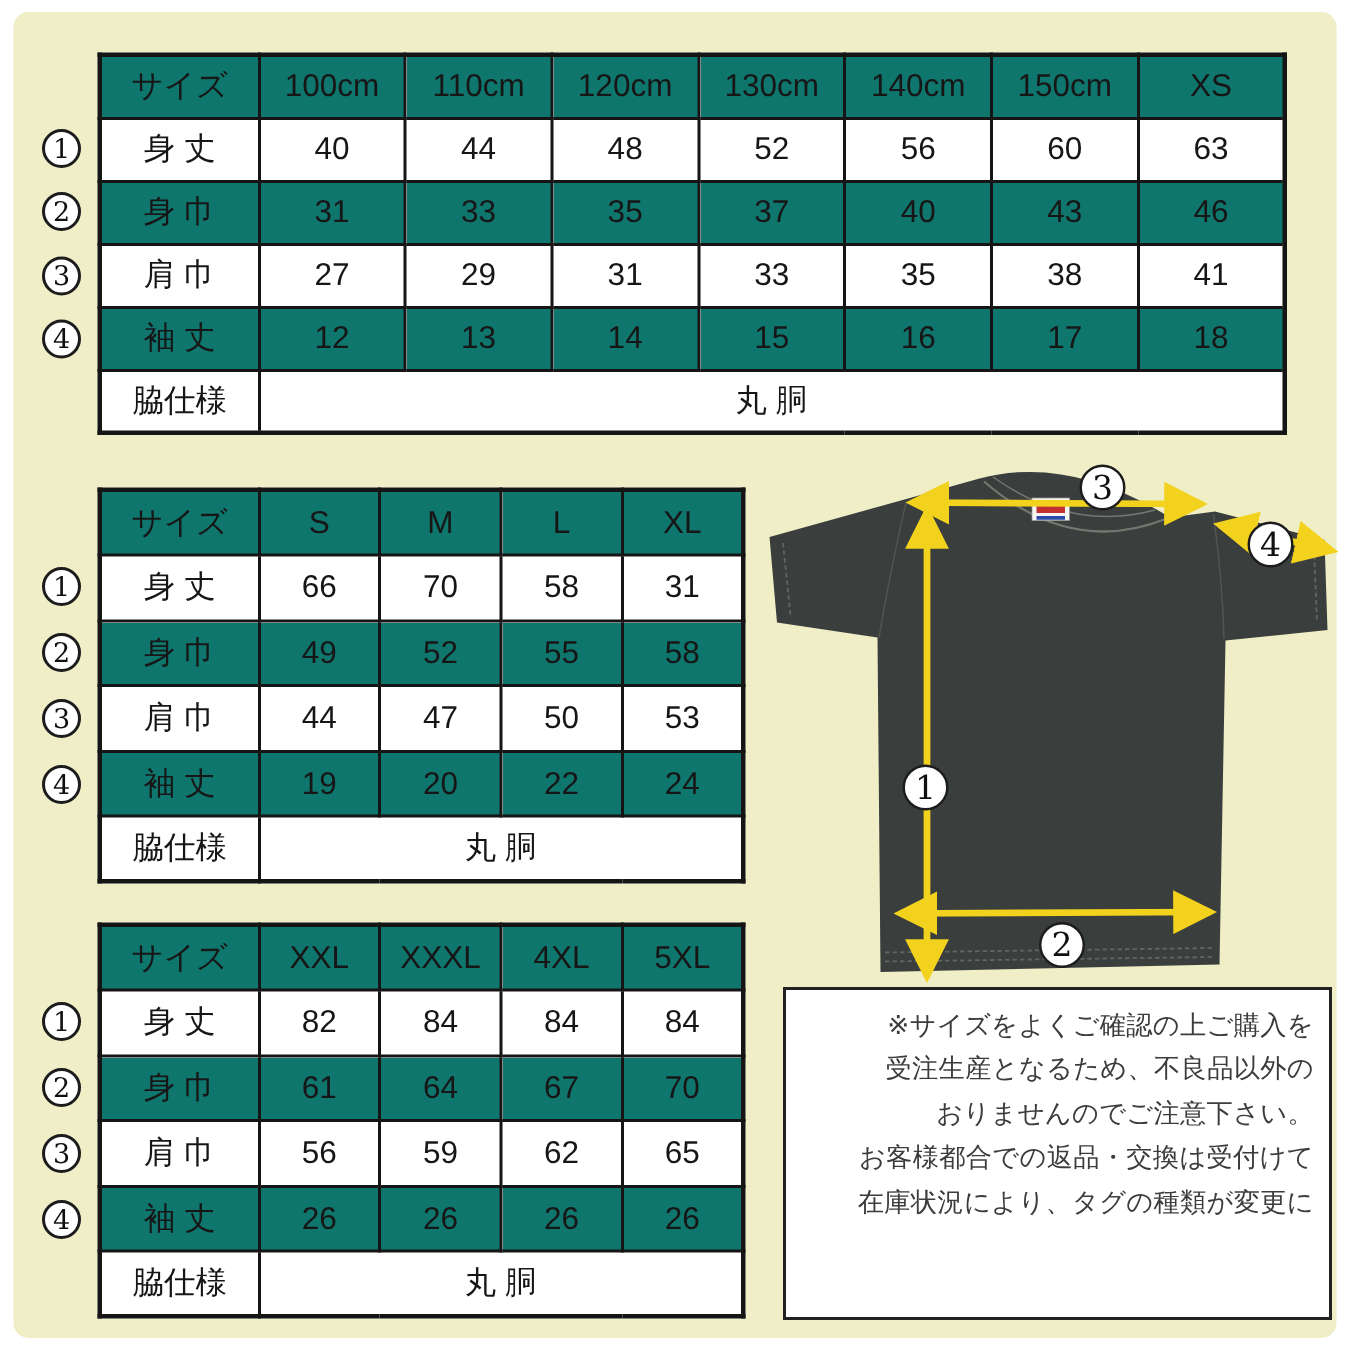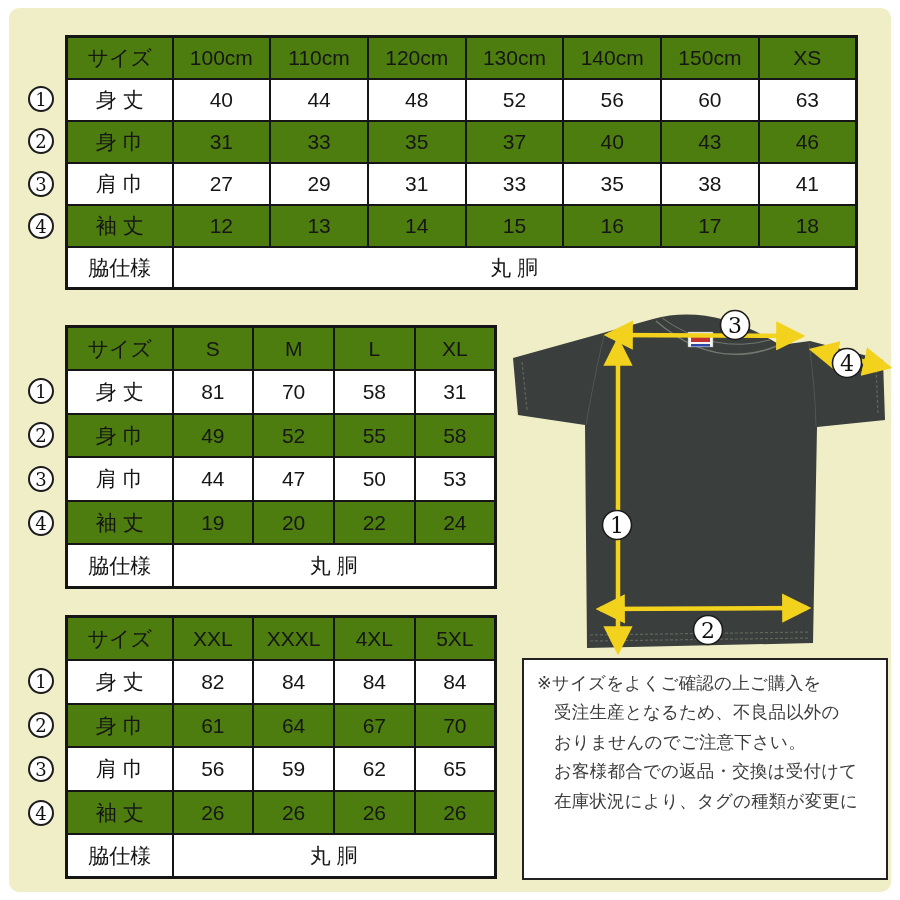--- a/index.html
+++ b/index.html
@@ -12,21 +12,21 @@
   
   table.size-table{position:absolute;border-collapse:collapse;background:#ffffff;
       table-layout:fixed;border:3px solid #151515;color:#161616;}
   table.size-table td{border:2px solid #151515;text-align:center;vertical-align:middle;
       font-size:21px;line-height:1;overflow:hidden;padding:0;}
   table.t-kids{left:65px;top:35px;width:793px;}
   table.t-kids tr{height:42px;}
   table.t-adult{left:65px;top:325px;width:432px;}
   table.t-big{left:65px;top:615px;width:432px;}
   table.t-adult tr,table.t-big tr{height:43.5px;}
-  tr.gray td{background:#4d7c0f;}
+  tr.gray td{background:#0f766e;}
 
   
   .marker{position:absolute;width:26px;height:26px;box-sizing:border-box;
       border:2px solid #1c1c1c;border-radius:50%;background:#ffffff;
       display:flex;align-items:center;justify-content:center;
       font-family:"DejaVu Serif","Liberation Serif",serif;font-size:18px;color:#101010;}
 
   
   svg.tee{position:absolute;left:500px;top:305px;}
   .arrow{stroke:#f3d21d;stroke-width:4.5;}
@@ -34,21 +34,21 @@
   .seam{stroke:#52564f;stroke-width:1;fill:none;}
   .collar{stroke:#72776f;fill:none;}
   .numtext{font-family:"DejaVu Serif","Liberation Serif",serif;font-size:22px;
       fill:#101010;text-anchor:middle;}
 
   
   .note{position:absolute;left:522px;top:658px;width:366px;height:222px;
       box-sizing:border-box;background:#ffffff;border:2px solid #222222;
       padding:9px 10px 0 13px;font-size:17.5px;line-height:29.4px;
       color:#3c3c3c;letter-spacing:0.2px;}
-  .note-line{padding-left:17px;white-space:nowrap;}
+  .note-line{padding-left:17px;white-space:nowrap;text-align:right;}
   .note-line.first{padding-left:0;}
 </style>
 </head>
 <body>
 
 <div class="page">
   <div class="bg"></div>
 
   <table class="size-table t-kids">
     <colgroup>
@@ -130,21 +130,21 @@
     <tbody>
         <tr class="gray">
       <td>サイズ</td>
       <td>S</td>
       <td>M</td>
       <td>L</td>
       <td>XL</td>
     </tr>
     <tr>
       <td>身 丈</td>
-      <td>81</td>
+      <td>66</td>
       <td>70</td>
       <td>58</td>
       <td>31</td>
     </tr>
     <tr class="gray">
       <td>身 巾</td>
       <td>49</td>
       <td>52</td>
       <td>55</td>
       <td>58</td>

